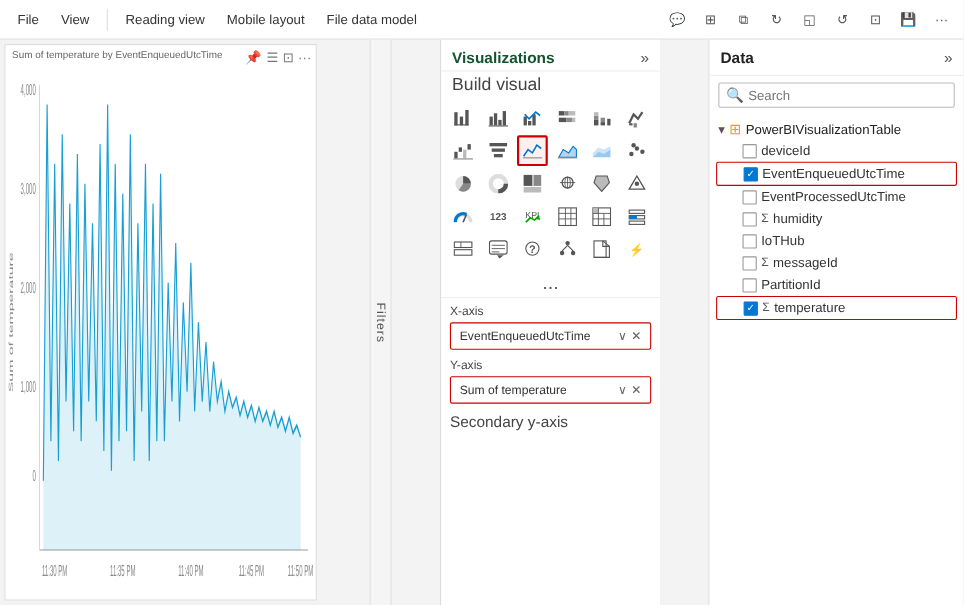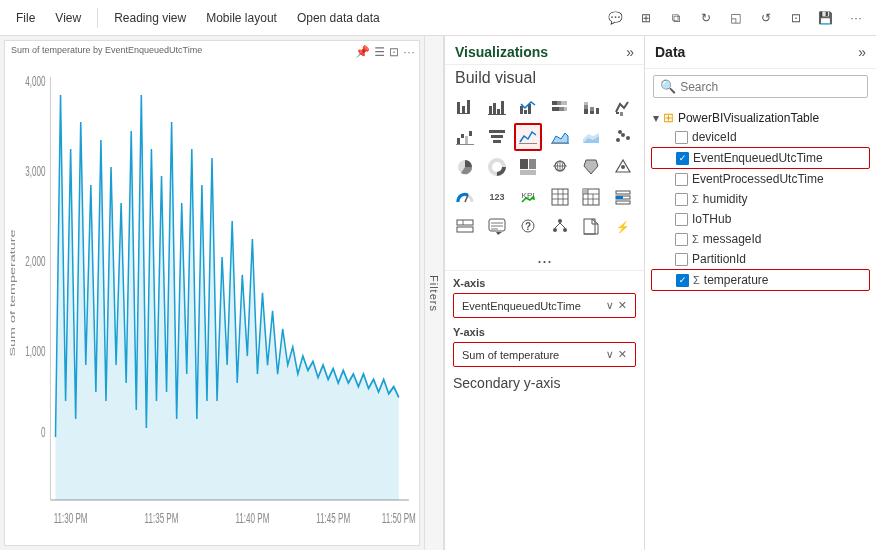--- a/index.html
+++ b/index.html
@@ -12,21 +12,21 @@
     }
     .menu-item {
       padding: 4px 8px; cursor: pointer; font-size: 12px; color: #333; border-radius: 2px;
     }
     .menu-separator { width: 1px; height: 20px; background: #ddd; margin: 0 4px; }
     .menu-icons { display: flex; align-items: center; gap: 6px; margin-left: auto; }
     .menu-icon-btn { width: 24px; height: 24px; display: flex; align-items: center; justify-content: center; cursor: pointer; color: #555; border-radius: 2px; }
 
     
     .main-area {
-      display: flex; flex: 1; overflow: hidden;
+      display: flex; flex: 1; overflow: hidden; gap: 44px;
     }
 
     
     .chart-area {
       flex: 1; background: #fff; border: 1px solid #ddd; margin: 4px; position: relative; overflow: hidden;
     }
     .chart-title {
       font-size: 9px; color: #666; position: absolute; top: 4px; left: 6px;
     }
     .chart-svg { width: 100%; height: 100%; }
@@ -59,21 +59,21 @@
       width: 28px; height: 28px; display: flex; align-items: center; justify-content: center;
       cursor: pointer; border-radius: 2px; color: #444; font-size: 14px; border: 1px solid transparent;
     }
     .viz-icon.active { border: 2px solid #c00; background: #fff0f0; }
 
     
     .fields-area {
       padding: 6px 8px; flex: 1; overflow-y: auto; border-top: 1px solid #eee;
     }
     .field-section { margin-bottom: 8px; }
-    .field-label { font-size: 11px; color: #444; margin-bottom: 4px; font-weight: 700; }
+    .field-label { font-size: 11px; color: #444; margin-bottom: 4px; font-weight: 400; }
     .field-box {
       border: 1px solid #bbb; border-radius: 2px; padding: 5px 8px;
       font-size: 11px; color: #333; background: #fff;
       display: flex; align-items: center; justify-content: space-between;
     }
     .field-box.active-border { border: 1.5px solid #c00; }
     .field-box-text { flex: 1; }
     .field-box-icons { display: flex; gap: 4px; color: #666; cursor: pointer; }
     .secondary-label { font-size: 14px; color: #444; margin-bottom: 2px; margin-top: 4px; }
     .add-field-box {
@@ -132,21 +132,21 @@
   </style>
 </head>
 <body>
 
 <div class="menu-bar">
   <div class="menu-item">File</div>
   <div class="menu-item">View</div>
   <div class="menu-separator"></div>
   <div class="menu-item">Reading view</div>
   <div class="menu-item">Mobile layout</div>
-  <div class="menu-item">Open data data</div>
+  <div class="menu-item">File data model</div>
   <div class="menu-icons">
     <div class="menu-icon-btn">💬</div>
     <div class="menu-icon-btn">⊞</div>
     <div class="menu-icon-btn">⧉</div>
     <div class="menu-icon-btn">↻</div>
     <div class="menu-icon-btn">◱</div>
     <div class="menu-icon-btn">↺</div>
     <div class="menu-icon-btn">⊡</div>
     <div class="menu-icon-btn">💾</div>
     <div class="menu-icon-btn">···</div>

